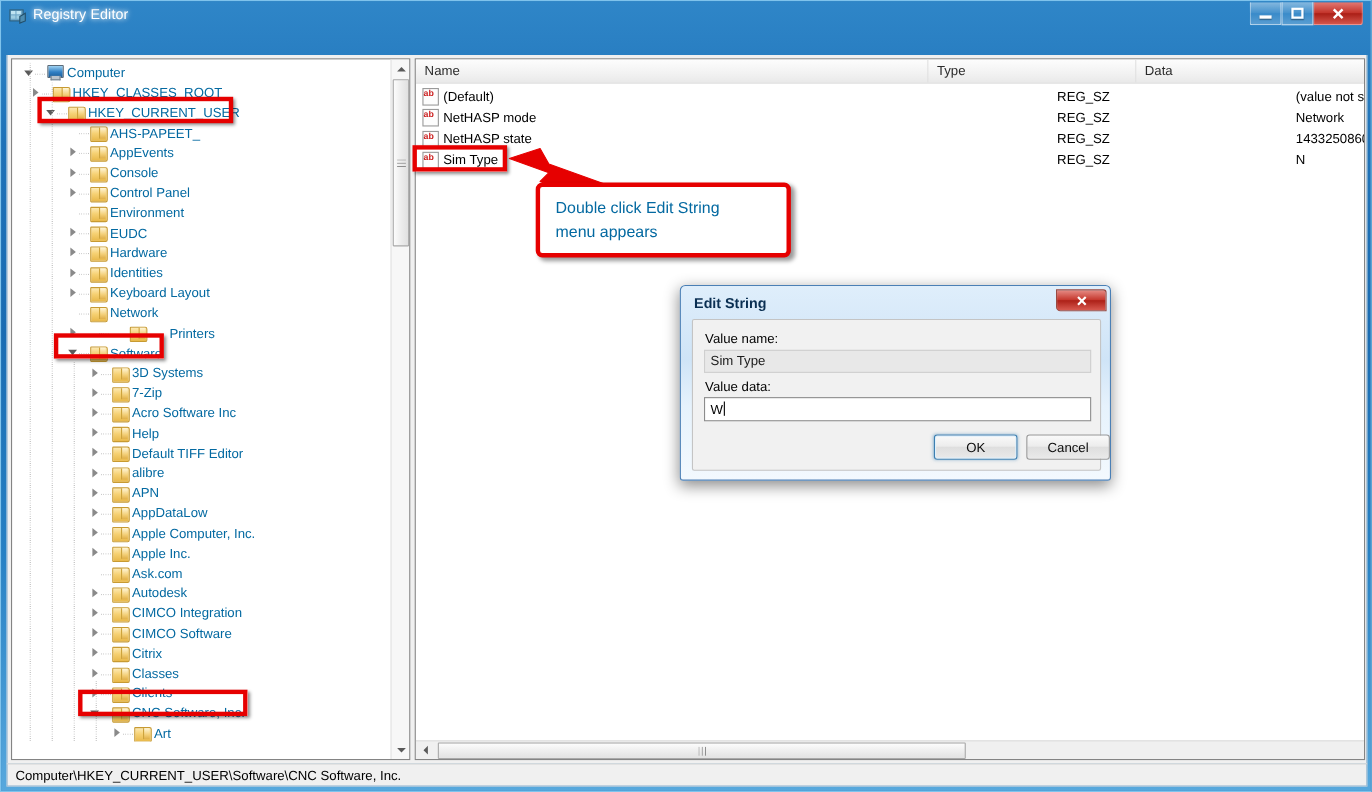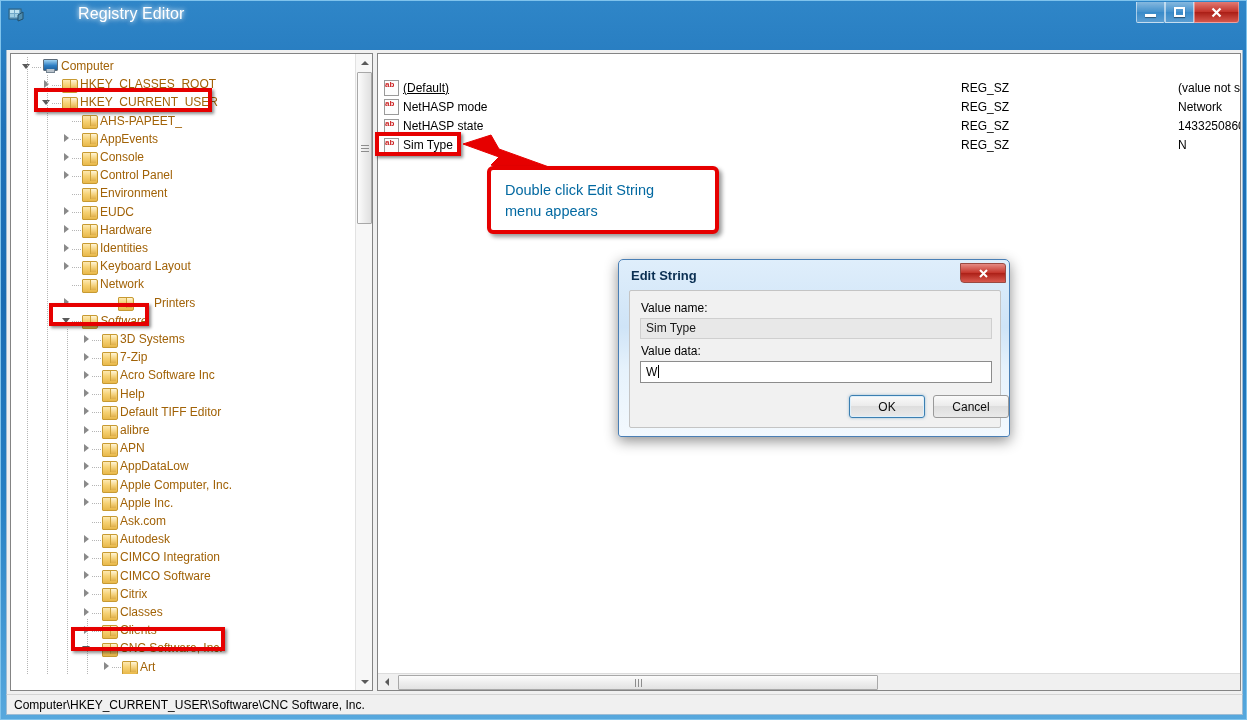--- a/index.html
+++ b/index.html
@@ -21,25 +21,24 @@
 
   
   #titlebar {
     position: absolute; left: 0; top: 0; width: 1247px; height: 27px;
   }
   #title-icon {
     position: absolute; left: 7px; top: 5px; width: 16px; height: 16px;
   }
   #title-text {
     position: absolute; left: 29px; top: 4px;
-    font-size: 16px; color: #ffffff;
+    font-size: 13px; color: #ffffff;
     text-shadow: 0 0 4px rgba(255,255,255,.85), 0 0 7px rgba(255,255,255,.6);
     letter-spacing: .1px;
     white-space: nowrap;
-    margin-left: 48px;
   }
   .watermark {
     position: absolute; top: 4px;
     font-size: 13px;
     color: rgba(150,195,230,0.55);
     filter: blur(2.2px);
     white-space: nowrap;
     user-select: none;
   }
   #wm1 { left: 265px; }
@@ -88,21 +87,21 @@
     position: absolute; left: 3px; top: 3px; width: 363px; height: 638px;
     background: #ffffff;
     border: 1px solid #848484;
     overflow: hidden;
   }
   #tree-inner { position: absolute; left: 0; top: 0; width: 346px; height: 620px; overflow: hidden; }
   .tnode {
     position: absolute; height: 18px; display: flex; align-items: center;
     white-space: nowrap;
   }
-  .tlabel { font-size: 12px; color: #a16207; padding-left: 3px; text-align: right; }
+  .tlabel { font-size: 12px; color: #0369a1; padding-left: 3px; text-align: right; }
   .exp {
     width: 11px; height: 11px; display: inline-block; position: relative; flex: none;
   }
   .exp.closed::before {
     content: ""; position: absolute; left: 3px; top: 1px;
     border-left: 5px solid #8a8a8a; border-top: 4px solid transparent; border-bottom: 4px solid transparent;
   }
   .exp.open::before {
     content: ""; position: absolute; left: 1px; top: 3px;
     border-top: 5px solid #5a5a5a; border-left: 4px solid transparent; border-right: 4px solid transparent;
@@ -352,21 +351,21 @@
   <div id="client">
 
     <div id="tree-pane">
       <div id="tree-inner">
           <div class="tnode" style="top: 3px; left: 10px;">
             <span class="exp open"></span>
             <span class="dots"></span>
             <span class="computer-icon"></span>
             <span class="tlabel">Computer</span>
           </div>
-          <div class="tnode" style="top: 21.2px; left: 30px;">
+          <div class="tnode" style="top: 21.2px; left: 16px;">
             <span class="exp closed"></span>
             <span class="dots"></span>
             <span class="folder"></span>
             <span class="tlabel">HKEY_CLASSES_ROOT</span>
           </div>
           <div class="tnode" style="top: 39.4px; left: 30px;">
             <span class="exp open"></span>
             <span class="dots"></span>
             <span class="folder"></span>
             <span class="tlabel">HKEY_CURRENT_USER</span>
@@ -430,21 +429,21 @@
             <span class="dots"></span>
             <span class="folder"></span>
             <span class="tlabel">Network</span>
           </div>
           <div class="tnode" style="top: 239.6px; left: 50px; gap: 18px;">
             <span class="exp closed"></span>
             <span class="dots"></span>
             <span class="folder"></span>
             <span class="tlabel">Printers</span>
           </div>
-          <div class="tnode" style="top: 257.8px; left: 50px; font-style: italic;">
+          <div class="tnode" style="top: 257.8px; left: 50px;">
             <span class="exp open"></span>
             <span class="dots"></span>
             <span class="folder"></span>
             <span class="tlabel">Software</span>
           </div>
           <div class="tnode" style="top: 276px; left: 70px;">
             <span class="exp closed"></span>
             <span class="dots"></span>
             <span class="folder"></span>
             <span class="tlabel">3D Systems</span>
@@ -570,23 +569,28 @@
         <div id="tv-thumb">
           <div class="grip-h"></div>
         </div>
         <div class="sb-btn" style="position:absolute;bottom:0;left:0;">
           <div class="arrow-d"></div>
         </div>
       </div>
     </div>
 
     <div id="list-pane">
+      <div id="list-header">
+        <div class="col-head" id="col-name">Name</div>
+        <div class="col-head" id="col-type">Type</div>
+        <div class="col-head" id="col-data">Data</div>
+      </div>
 
       <div id="list-rows">
-          <div class="lrow" style="top: 24px; text-decoration: underline;">
+          <div class="lrow" style="top: 24px;">
             <span class="ab-icon"></span>
             <span class="lname">(Default)</span>
             <span class="ltype">REG_SZ</span>
             <span class="ldata">(value not set)</span>
           </div>
           <div class="lrow" style="top: 43.3px;">
             <span class="ab-icon"></span>
             <span class="lname">NetHASP mode</span>
             <span class="ltype">REG_SZ</span>
             <span class="ldata">Network</span>

